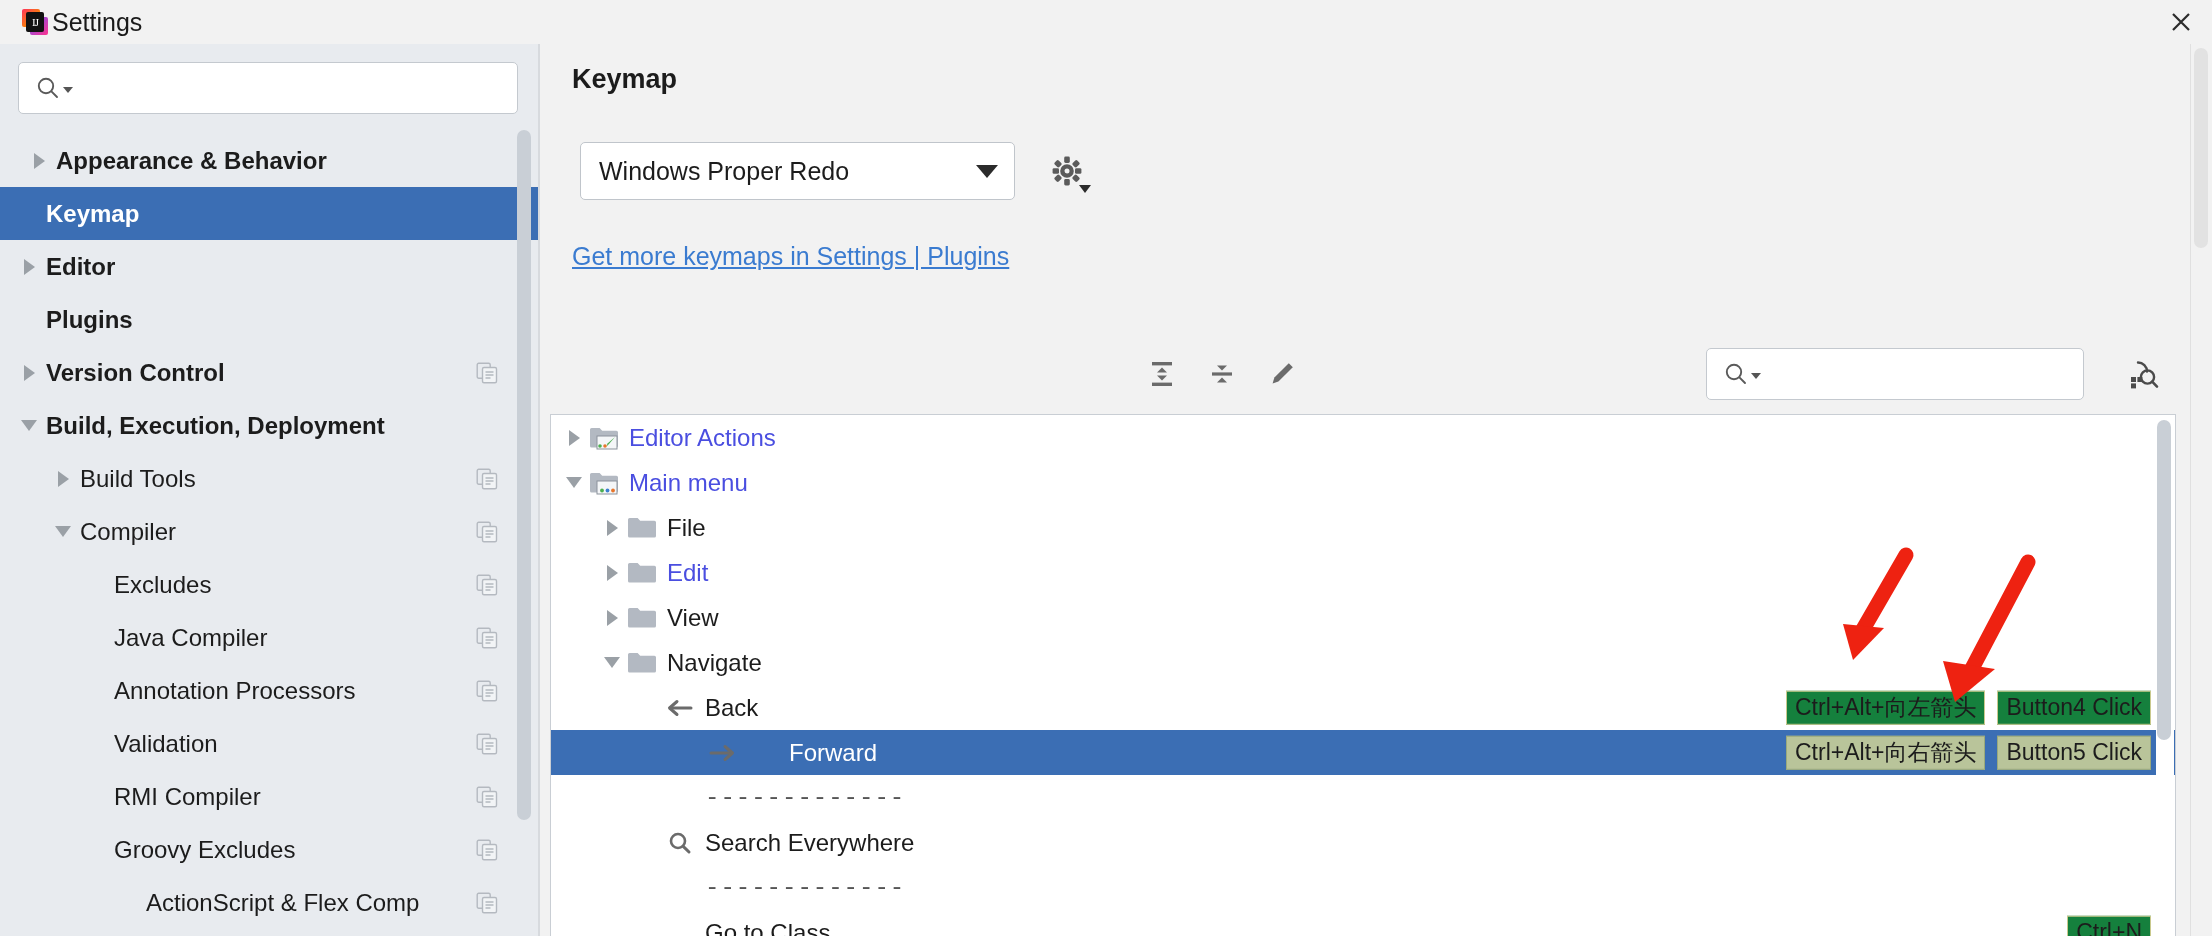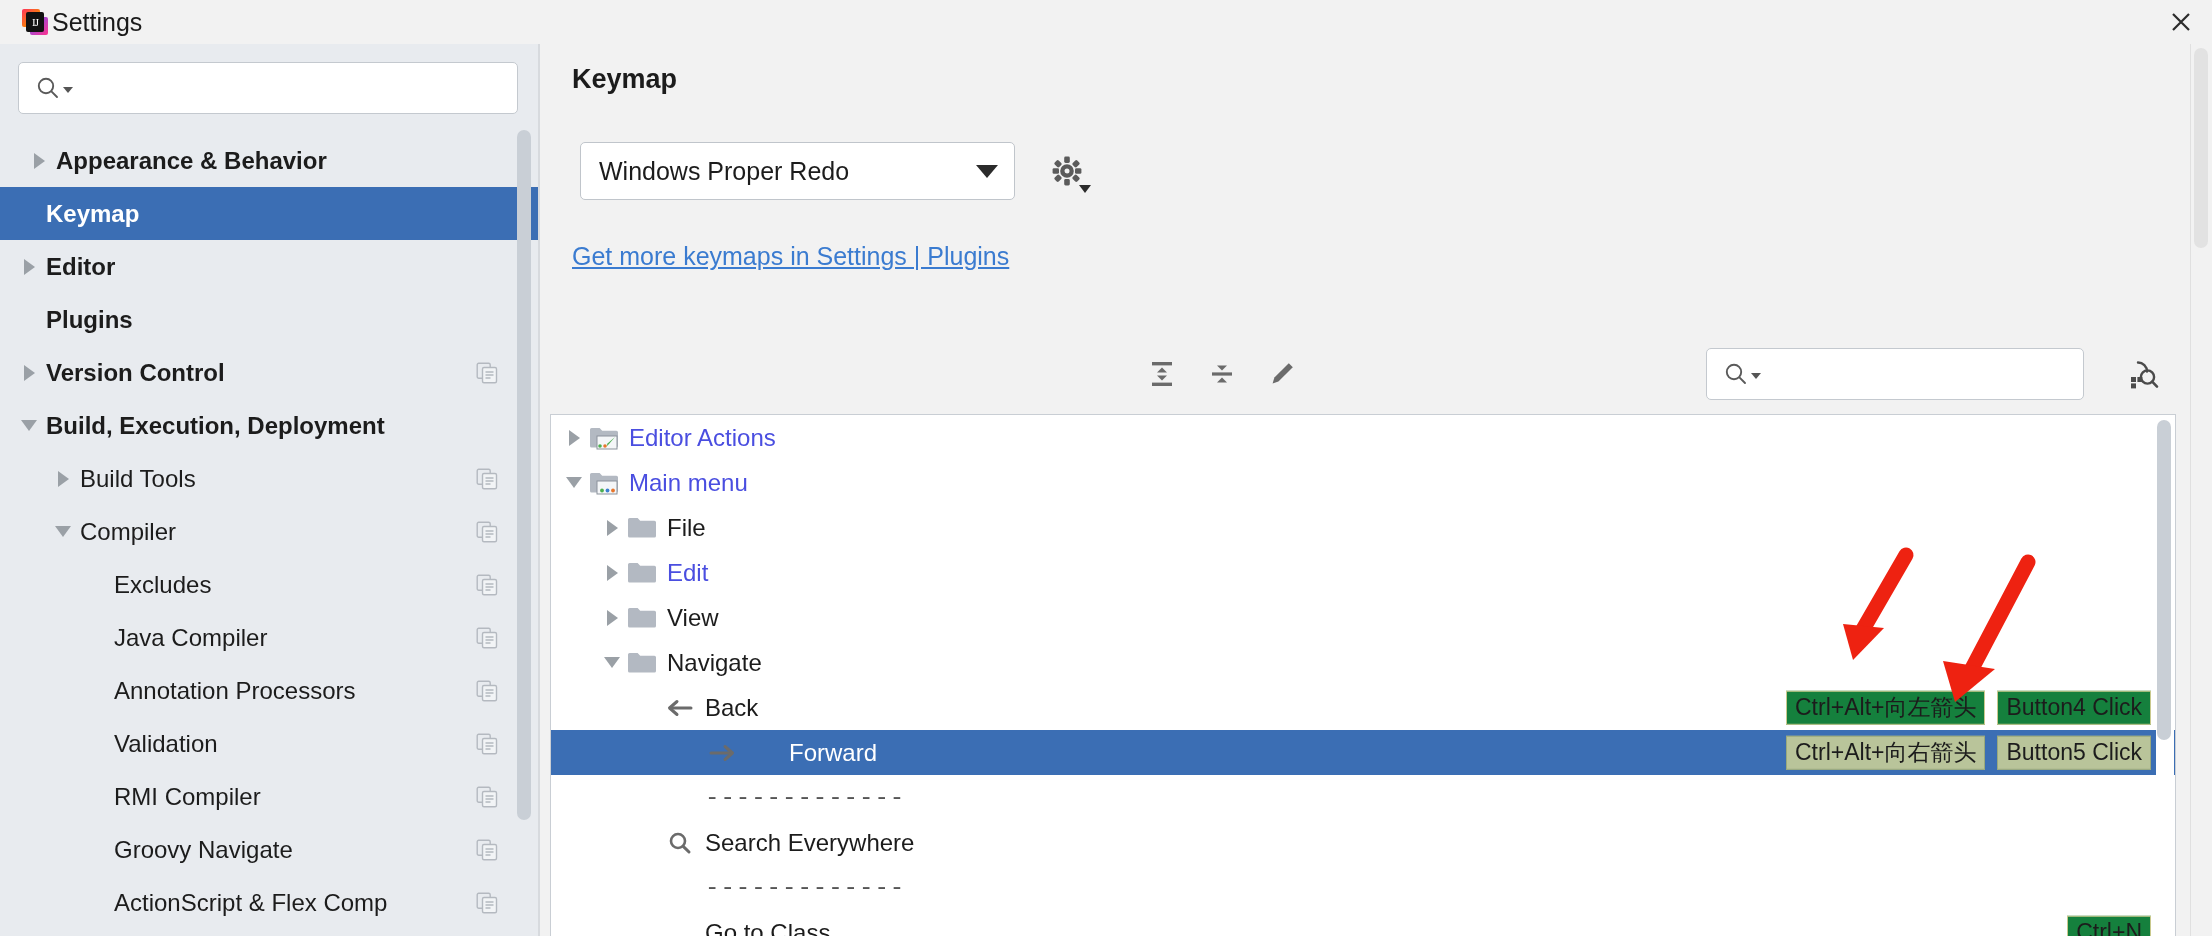--- a/index.html
+++ b/index.html
@@ -379,28 +379,28 @@
         <span class="copy-ic"><svg width="22" height="22" viewBox="0 0 22 22" aria-hidden="true">
             <rect x="1.2" y="1.2" width="13" height="15" rx="1.5" fill="#e8ebef" stroke="#8b929b" stroke-width="1.4"></rect>
             <rect x="6.5" y="5.5" width="14" height="15.2" rx="1.5" fill="#fbfcfd" stroke="#8b929b" stroke-width="1.4"></rect>
             <path d="M9.5 10h8M9.5 13h8M9.5 16h5" stroke="#8b929b" stroke-width="1.3"></path>
           </svg></span>
       </div>
       <div class="s-item" style="padding-left: 86px;">
         <span class="arrow none">
           <span class="ar-right"></span>
         </span>
-        <span class="lbl">Groovy Navigate</span>
-        <span class="copy-ic"><svg width="22" height="22" viewBox="0 0 22 22" aria-hidden="true">
-            <rect x="1.2" y="1.2" width="13" height="15" rx="1.5" fill="#e8ebef" stroke="#8b929b" stroke-width="1.4"></rect>
-            <rect x="6.5" y="5.5" width="14" height="15.2" rx="1.5" fill="#fbfcfd" stroke="#8b929b" stroke-width="1.4"></rect>
-            <path d="M9.5 10h8M9.5 13h8M9.5 16h5" stroke="#8b929b" stroke-width="1.3"></path>
-          </svg></span>
-      </div>
-      <div class="s-item" style="padding-left: 86px;">
+        <span class="lbl">Groovy Excludes</span>
+        <span class="copy-ic"><svg width="22" height="22" viewBox="0 0 22 22" aria-hidden="true">
+            <rect x="1.2" y="1.2" width="13" height="15" rx="1.5" fill="#e8ebef" stroke="#8b929b" stroke-width="1.4"></rect>
+            <rect x="6.5" y="5.5" width="14" height="15.2" rx="1.5" fill="#fbfcfd" stroke="#8b929b" stroke-width="1.4"></rect>
+            <path d="M9.5 10h8M9.5 13h8M9.5 16h5" stroke="#8b929b" stroke-width="1.3"></path>
+          </svg></span>
+      </div>
+      <div class="s-item" style="padding-left: 118px;">
         <span class="arrow none">
           <span class="ar-right"></span>
         </span>
         <span class="lbl">ActionScript &amp; Flex Comp</span>
         <span class="copy-ic"><svg width="22" height="22" viewBox="0 0 22 22" aria-hidden="true">
             <rect x="1.2" y="1.2" width="13" height="15" rx="1.5" fill="#e8ebef" stroke="#8b929b" stroke-width="1.4"></rect>
             <rect x="6.5" y="5.5" width="14" height="15.2" rx="1.5" fill="#fbfcfd" stroke="#8b929b" stroke-width="1.4"></rect>
             <path d="M9.5 10h8M9.5 13h8M9.5 16h5" stroke="#8b929b" stroke-width="1.3"></path>
           </svg></span>
       </div>

